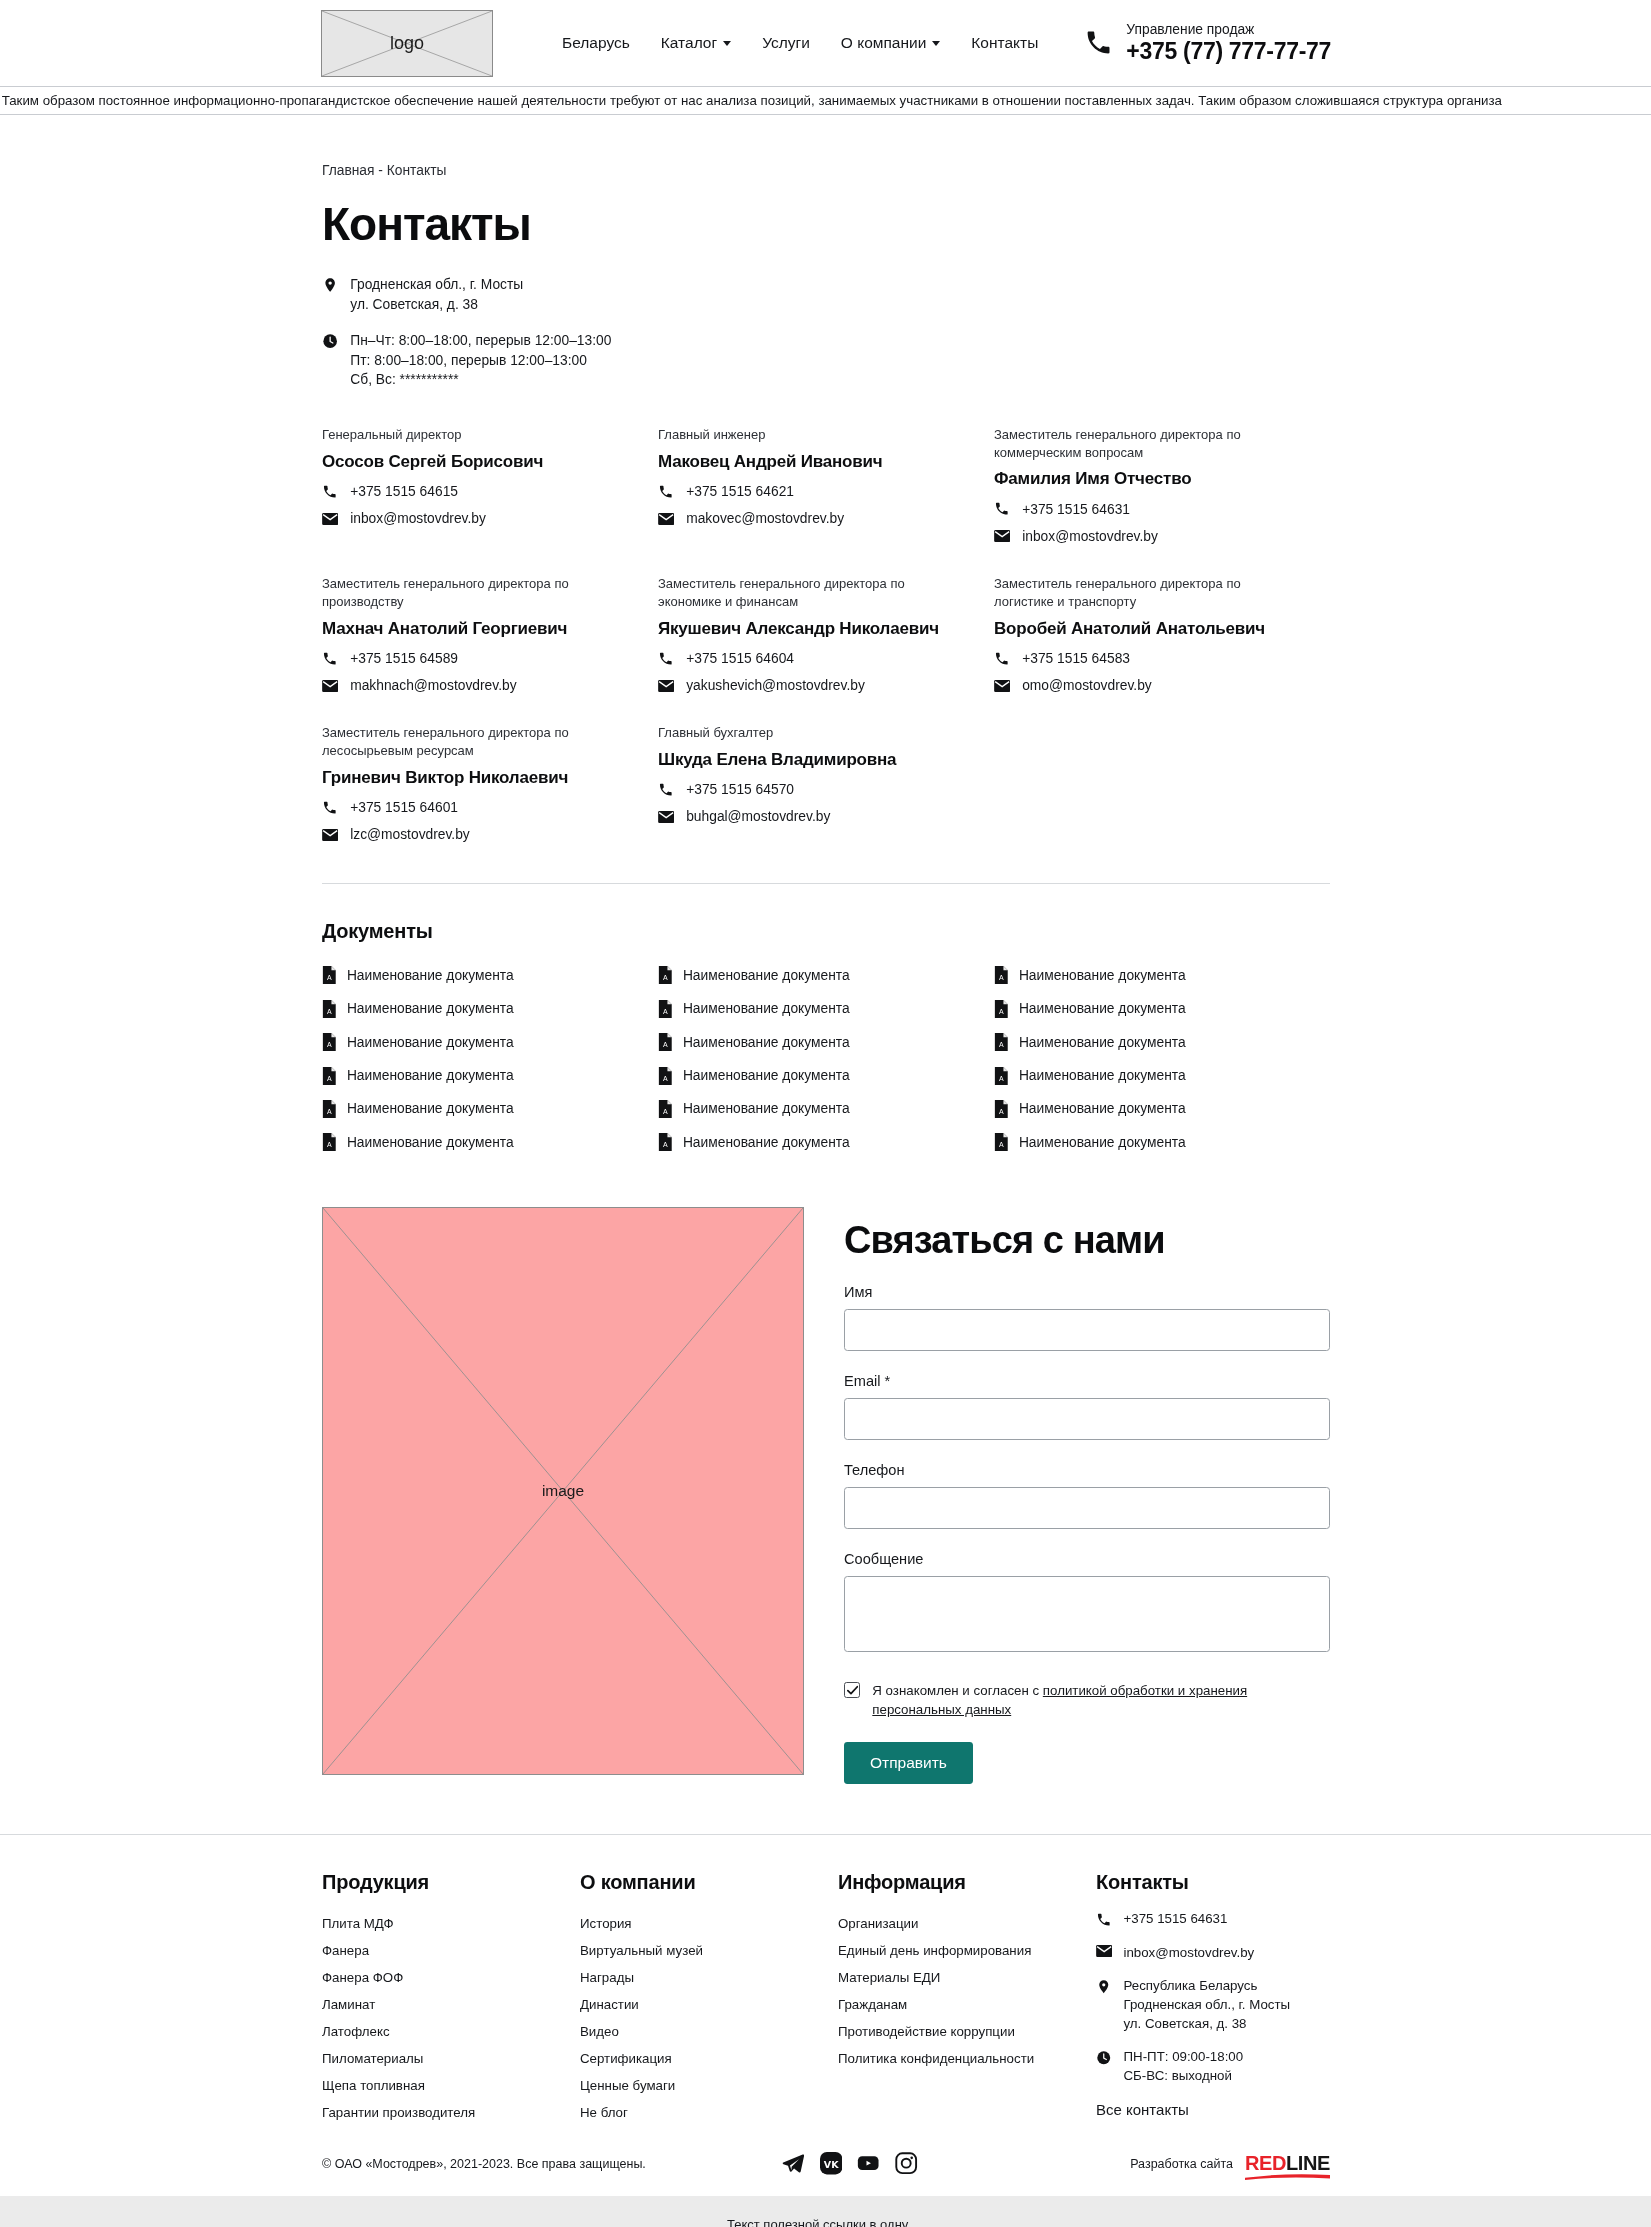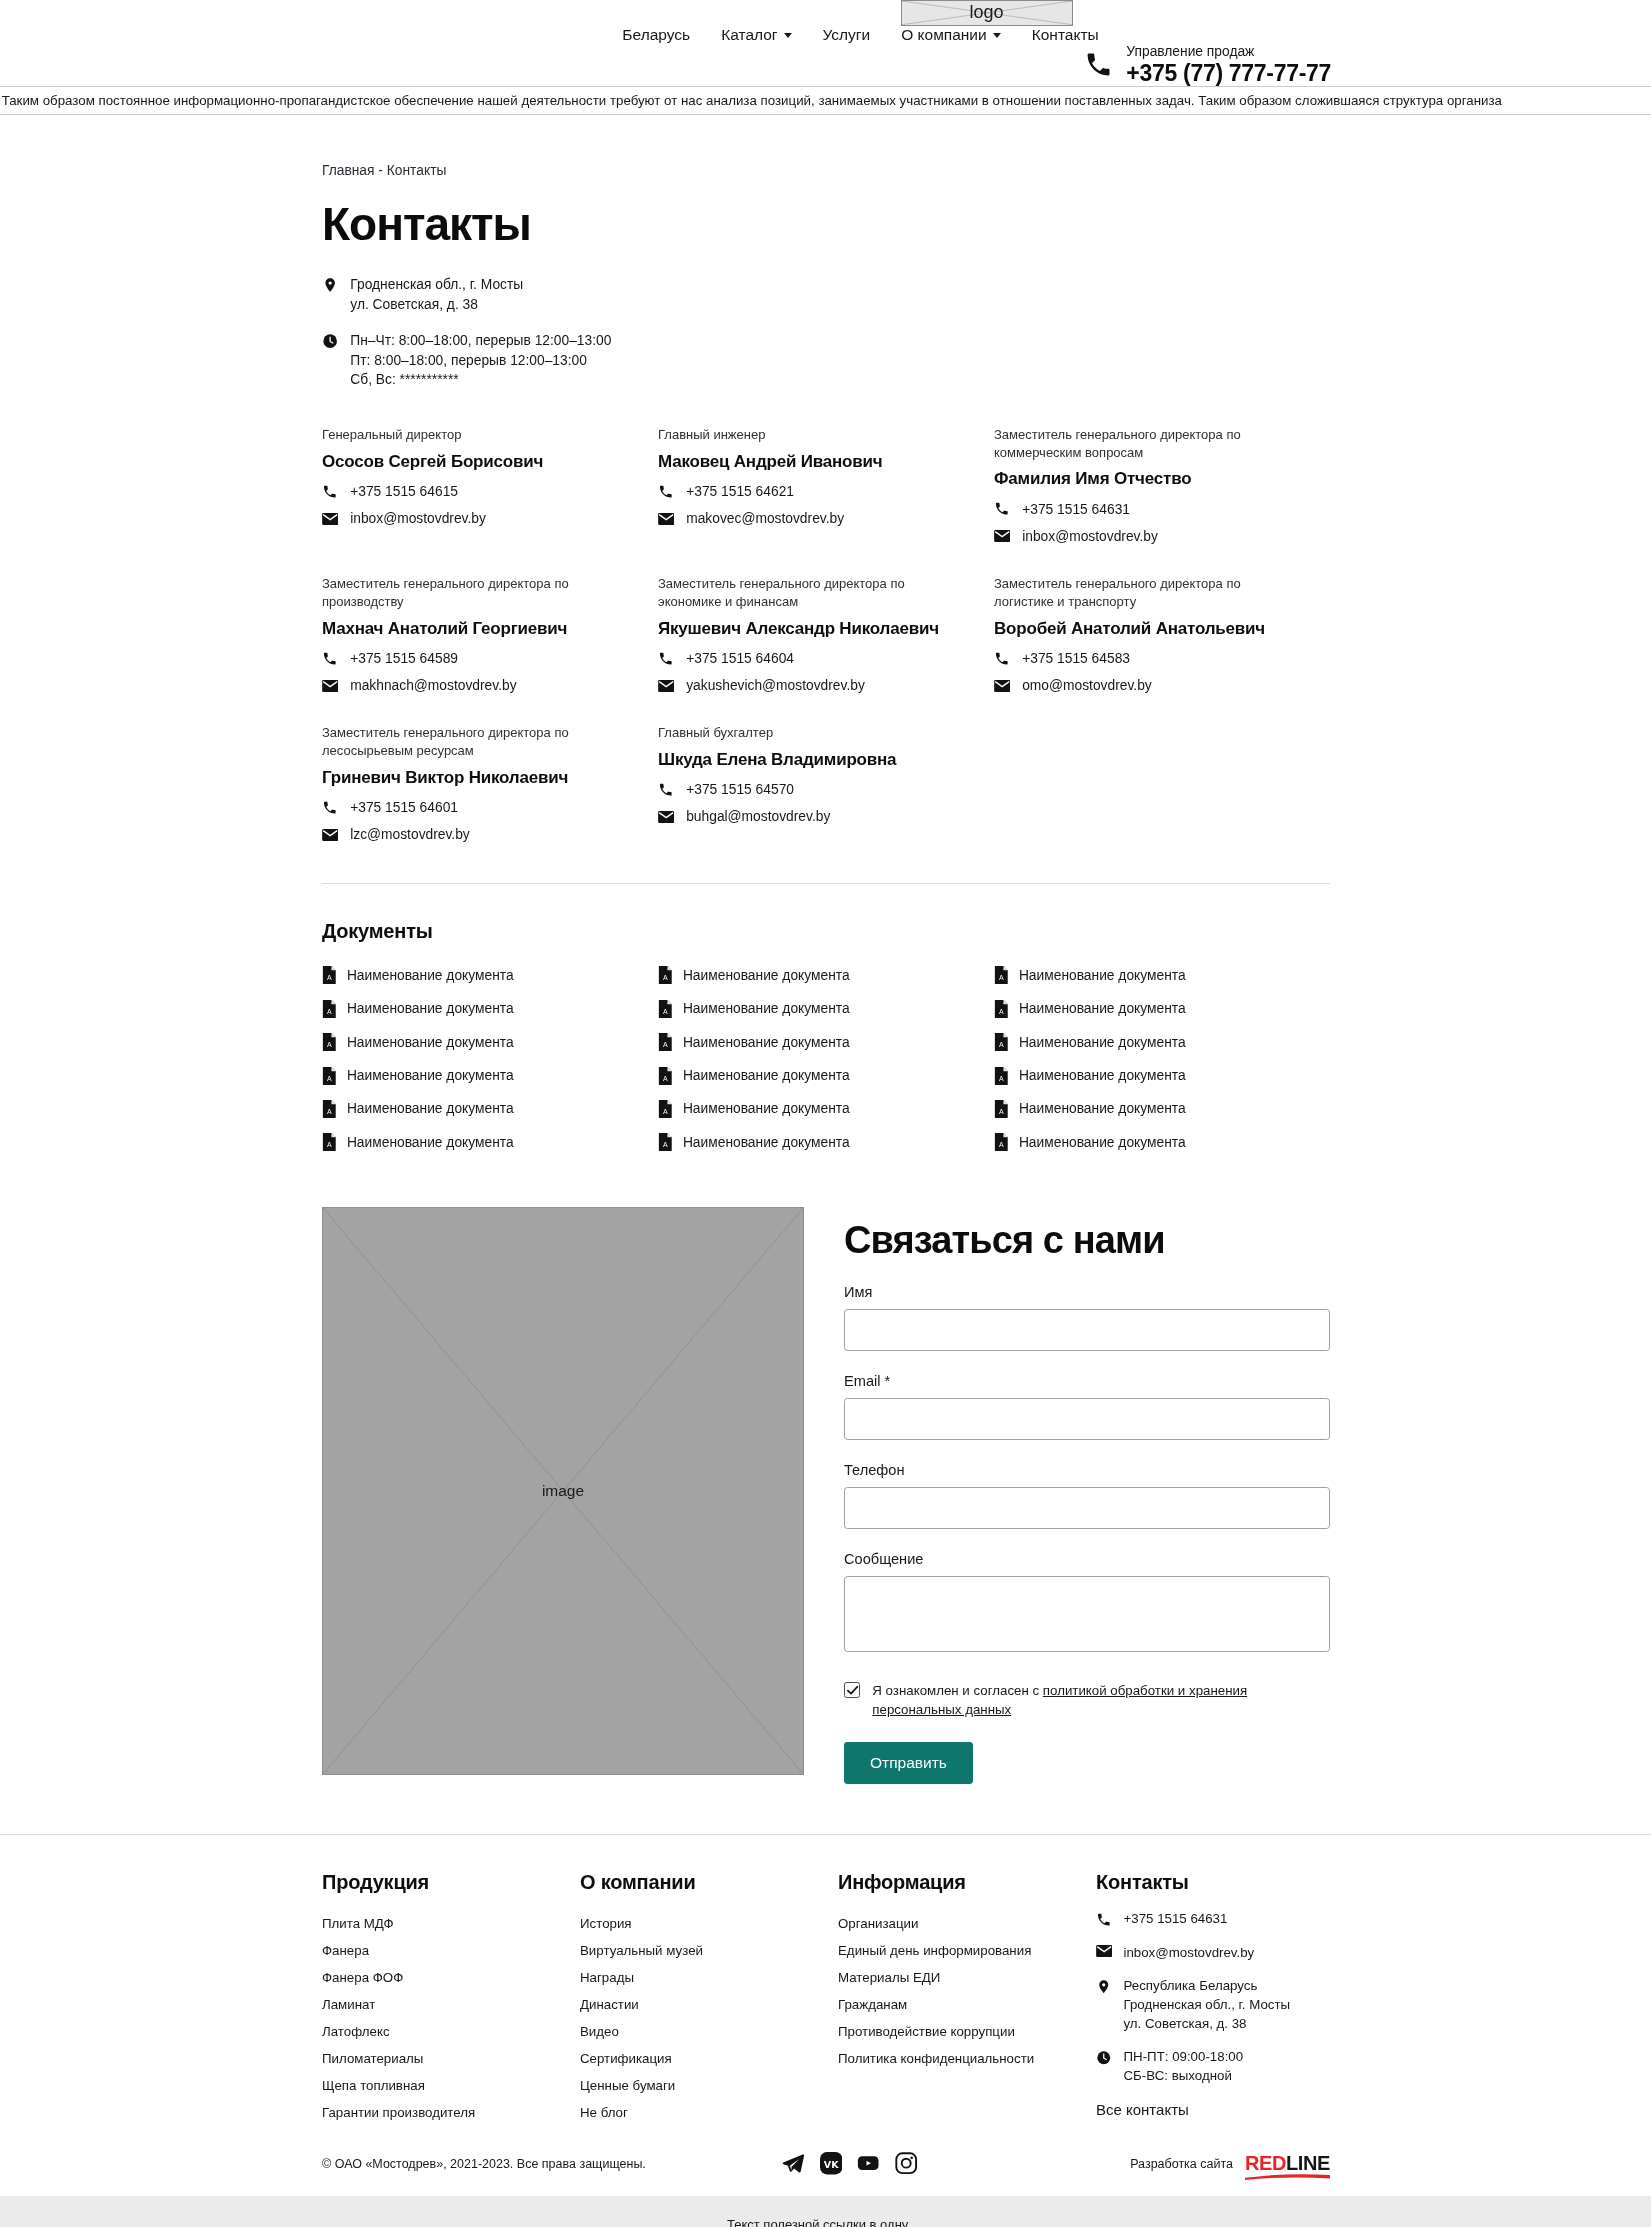--- a/index.html
+++ b/index.html
@@ -13,21 +13,20 @@
   body { width: 1652px; height: 2227px; overflow: hidden; position: relative; }
 
   .page { width: 1652px; }
 
   
   .header {
     height: 86px;
     display: flex;
     align-items: center;
     padding: 0 0 0 0;
-    flex-direction: column;
   }
   .logo-box {
     width: 172px; height: 67px;
     margin-left: 321px;
     background: #e6e6e6;
     border: 0.9px solid #8a8a8a;
     position: relative;
     display: flex; align-items: center; justify-content: center;
   }
   .logo-box svg { position: absolute; inset: 0; width: 100%; height: 100%; }
@@ -122,21 +121,21 @@
   
   .form-section {
     margin-top: 48px;
     display: flex;
     gap: 40px;
     align-items: flex-start;
     padding-bottom: 50px;
   }
   .img-ph {
     width: 482px; height: 568px;
-    background: #a3a3a3;
+    background: #fca5a5;
     border: 0.9px solid #8d8d8d;
     position: relative;
     display: flex; align-items: center; justify-content: center;
     flex: 0 0 482px;
   }
   .img-ph svg { position: absolute; inset: 0; width: 100%; height: 100%; }
   .img-ph span { position: relative; z-index: 2; font-size: 15.5px; color: #1b1b1b; }
 
   .form-col { flex: 1; padding-top: 12px; }
   .form-title { font-size: 38px; font-weight: 700; letter-spacing: -0.9px; color: #0b0c0e; }

